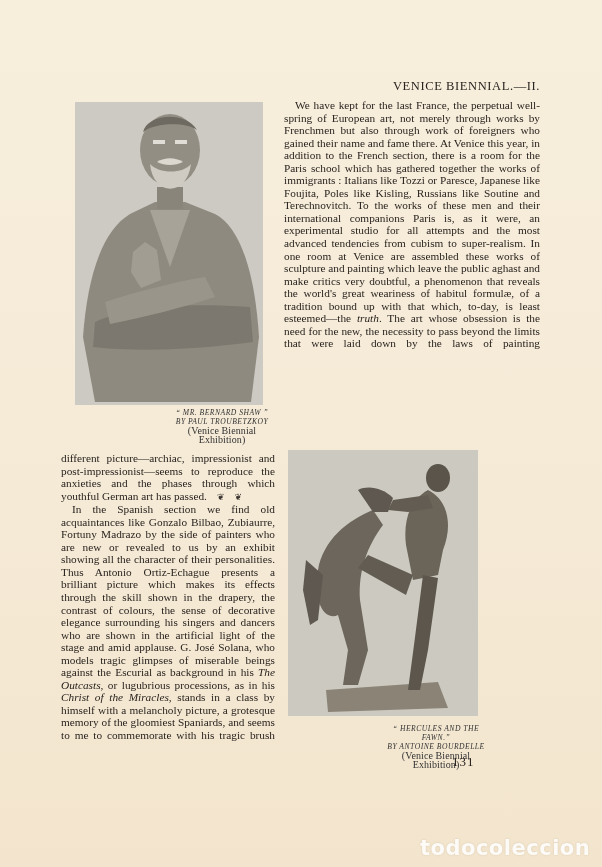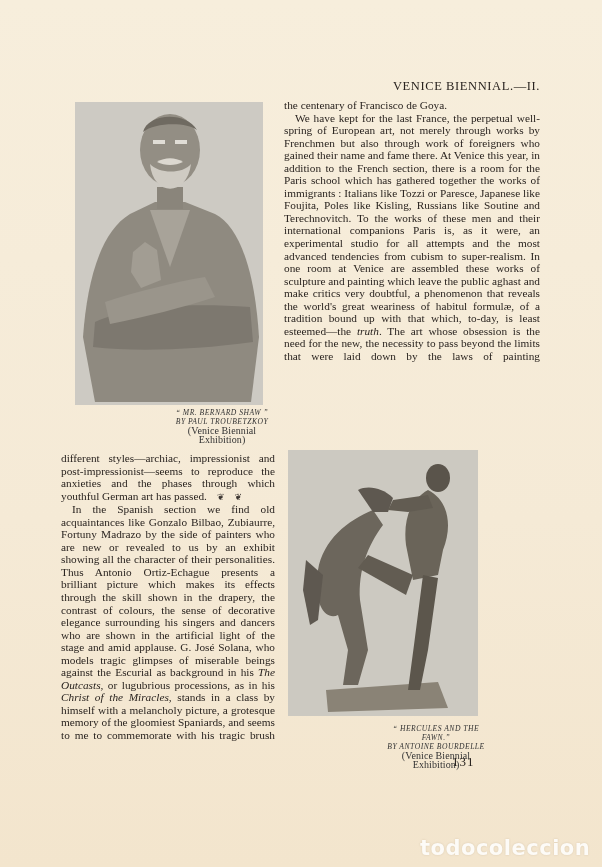--- a/index.html
+++ b/index.html
@@ -88,26 +88,25 @@
       <path d="M82 60 C90 55 100 55 108 60 C100 64 90 64 82 60 Z" fill="#dcd8d0"></path>
     </svg>
   </div>
   <div class="caption caption-shaw">
     <div class="l1">“ Mr. Bernard Shaw ”</div>
     <div class="l2">by Paul Troubetzkoy</div>
     <div class="l3">(Venice Biennial Exhibition)</div>
   </div>
 
   <div class="col col-right-top">
-    <p>the centenary of Francisco de Goya.</p>
     <p class="indent just-last"><span>We have kept for the last France, the perpetual well-spring of European art, not merely through works by Frenchmen but also through work of foreigners who gained their name and fame there. At Venice this year, in addition to the French section, there is a room for the Paris school which has gathered together the works of immigrants : Italians like Tozzi or Paresce, Japanese like Foujita, Poles like Kisling, Russians like Soutine and Terechnovitch. To the works of these men and their international companions Paris is, as it were, an experimental studio for all attempts and the most advanced tendencies from cubism to super-realism. In one room at Venice are assembled these works of sculpture and painting which leave the public aghast and make critics very doubtful, a phenomenon that reveals the world's great weariness of habitul formulæ, of a tradition bound up with that which, to-day, is least esteemed—the </span><em>truth</em><span>. The art whose obsession is the need for the new, the necessity to pass beyond the limits that were laid down by the laws of painting</span></p>
   </div>
 
   <div class="col col-left-bottom">
-    <p><span>different styles—archiac, impressionist and post-impressionist—seems to reproduce the anxieties and the phases through which youthful German art has passed.</span><span class="ornament">❦</span><span class="ornament">❦</span></p>
+    <p><span>different picture—archiac, impressionist and post-impressionist—seems to reproduce the anxieties and the phases through which youthful German art has passed.</span><span class="ornament">❦</span><span class="ornament">❦</span></p>
     <p class="indent just-last"><span>In the Spanish section we find old acquaintances like Gonzalo Bilbao, Zubiaurre, Fortuny Madrazo by the side of painters who are new or revealed to us by an exhibit showing all the character of their personalities. Thus Antonio Ortiz-Echague presents a brilliant picture which makes its effects through the skill shown in the drapery, the contrast of colours, the sense of decorative elegance surrounding his singers and dancers who are shown in the artificial light of the stage and amid applause. G. José Solana, who models tragic glimpses of miserable beings against the Escurial as background in his </span><em>The Outcasts</em><span>, or lugubrious processions, as in his </span><em>Christ of the Miracles</em><span>, stands in a class by himself with a melancholy picture, a grotesque memory of the gloomiest Spaniards, and seems to me to commemorate with his tragic brush</span></p>
   </div>
 
   <div class="photo photo-hercules">
     <svg width="190" height="266" viewBox="0 0 190 266">
       <rect width="190" height="266" fill="#ccc9c1"></rect>
 
       <path d="M38 240 L150 232 L160 258 L40 262 Z" fill="#8a8376"></path>
 
       <path d="M30 120 C35 90 60 70 85 60 L95 75 C80 95 70 120 72 150 L80 200 L70 235 L55 235 L60 200 L50 165 C40 170 25 160 30 120 Z" fill="#6c665c"></path>

